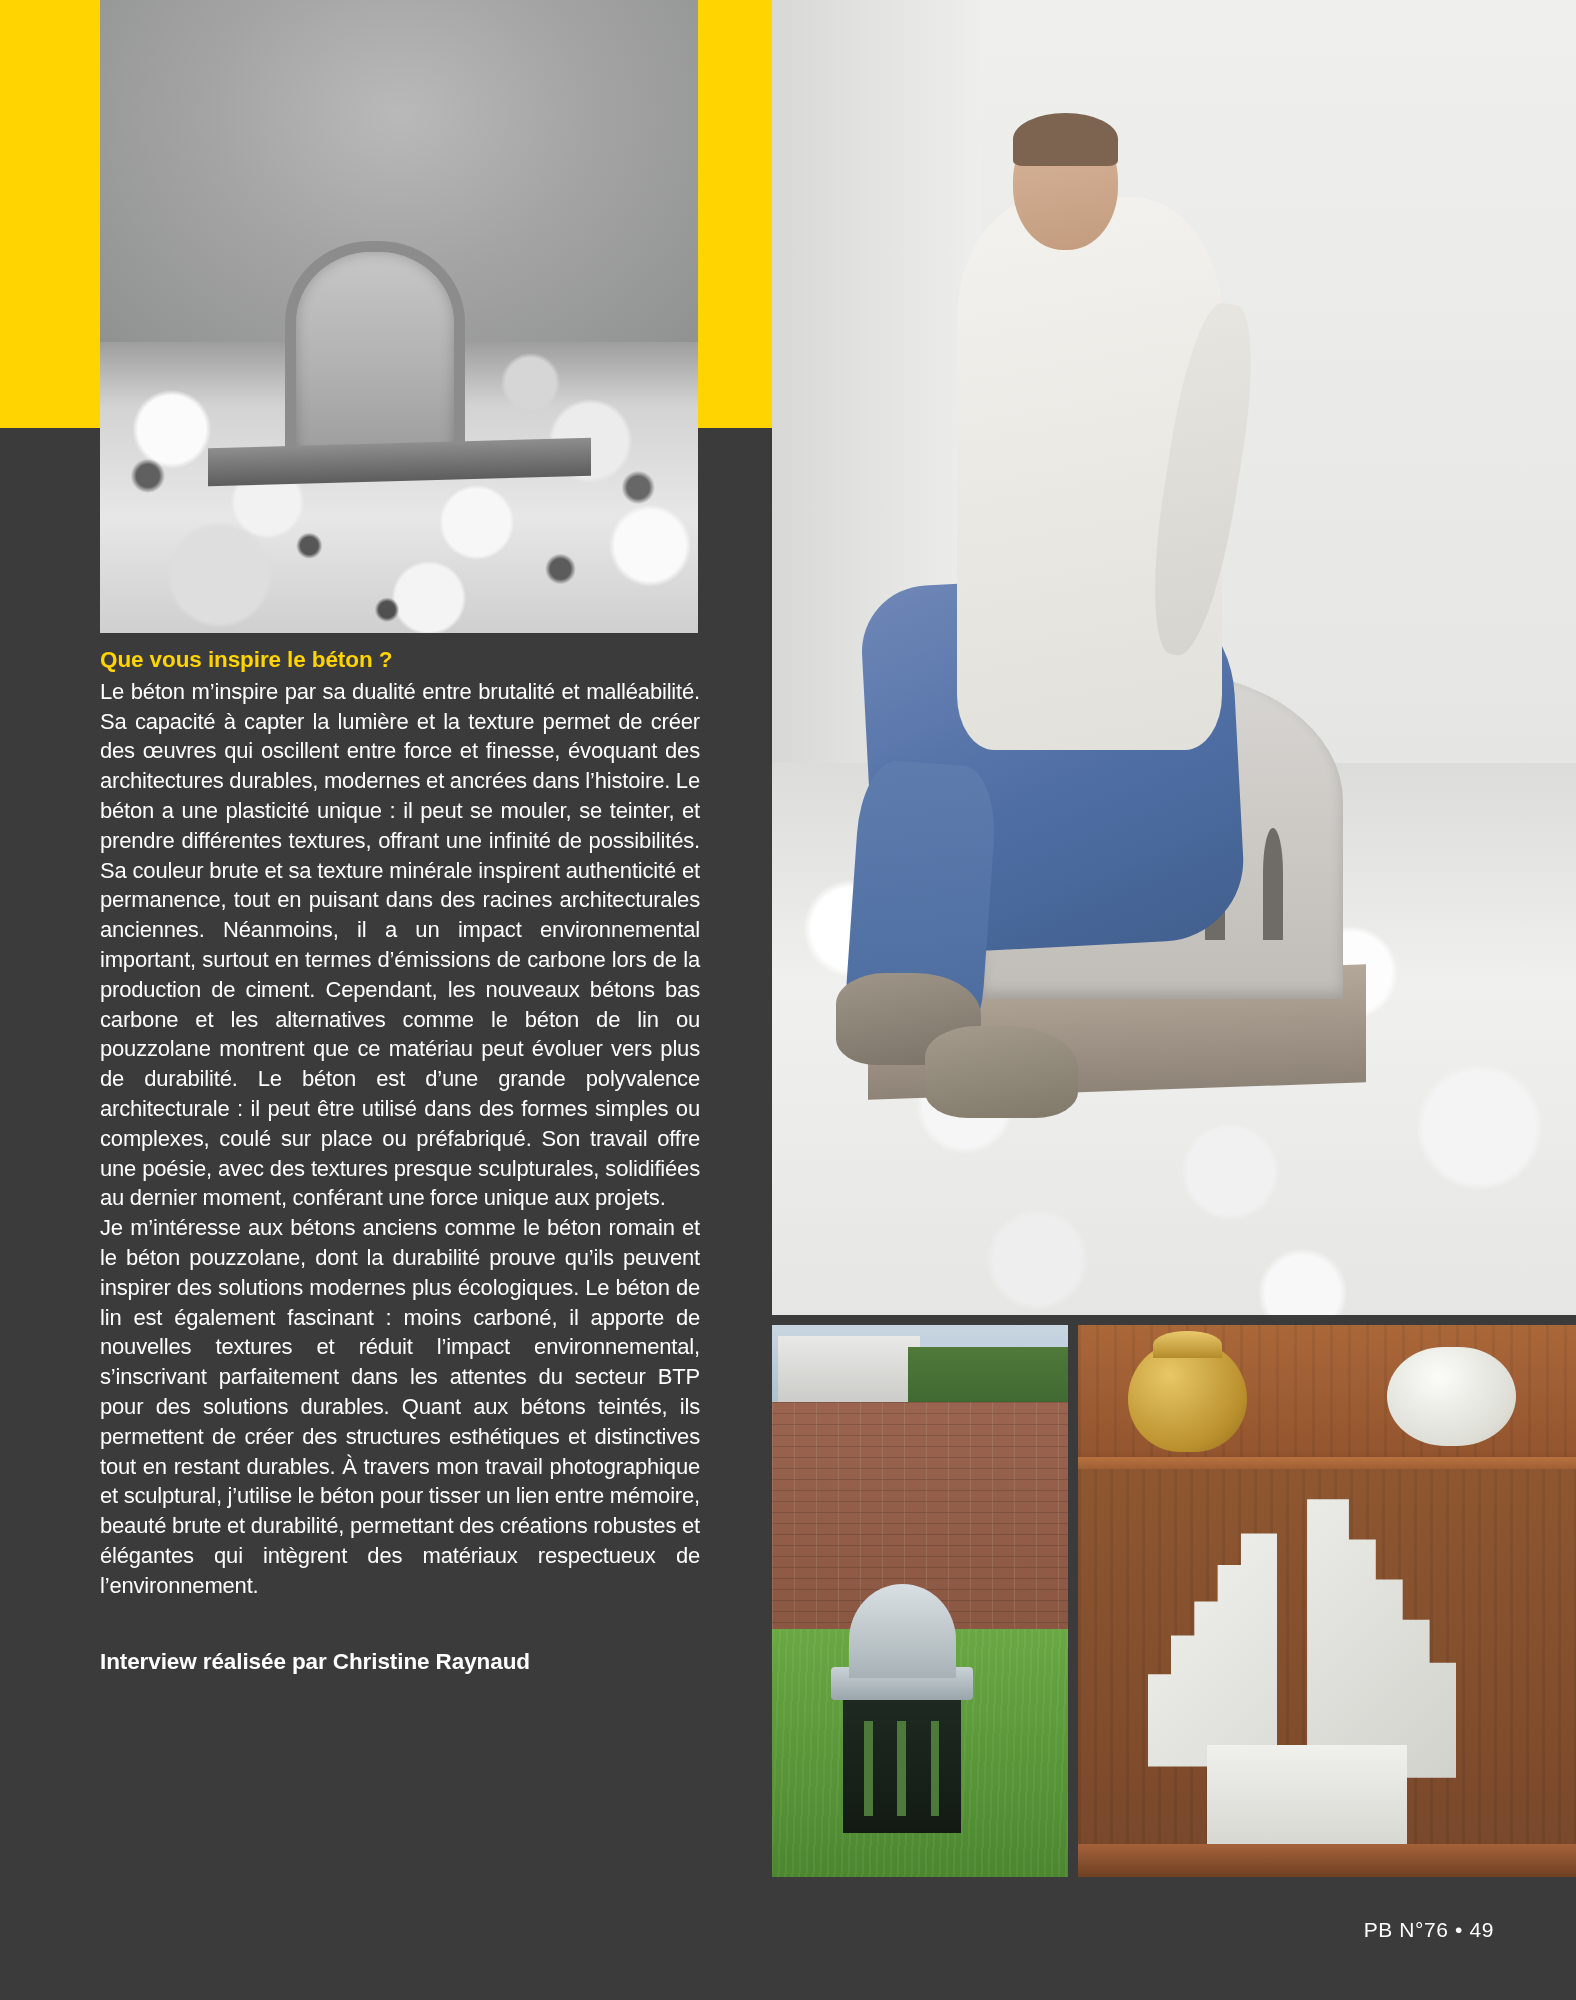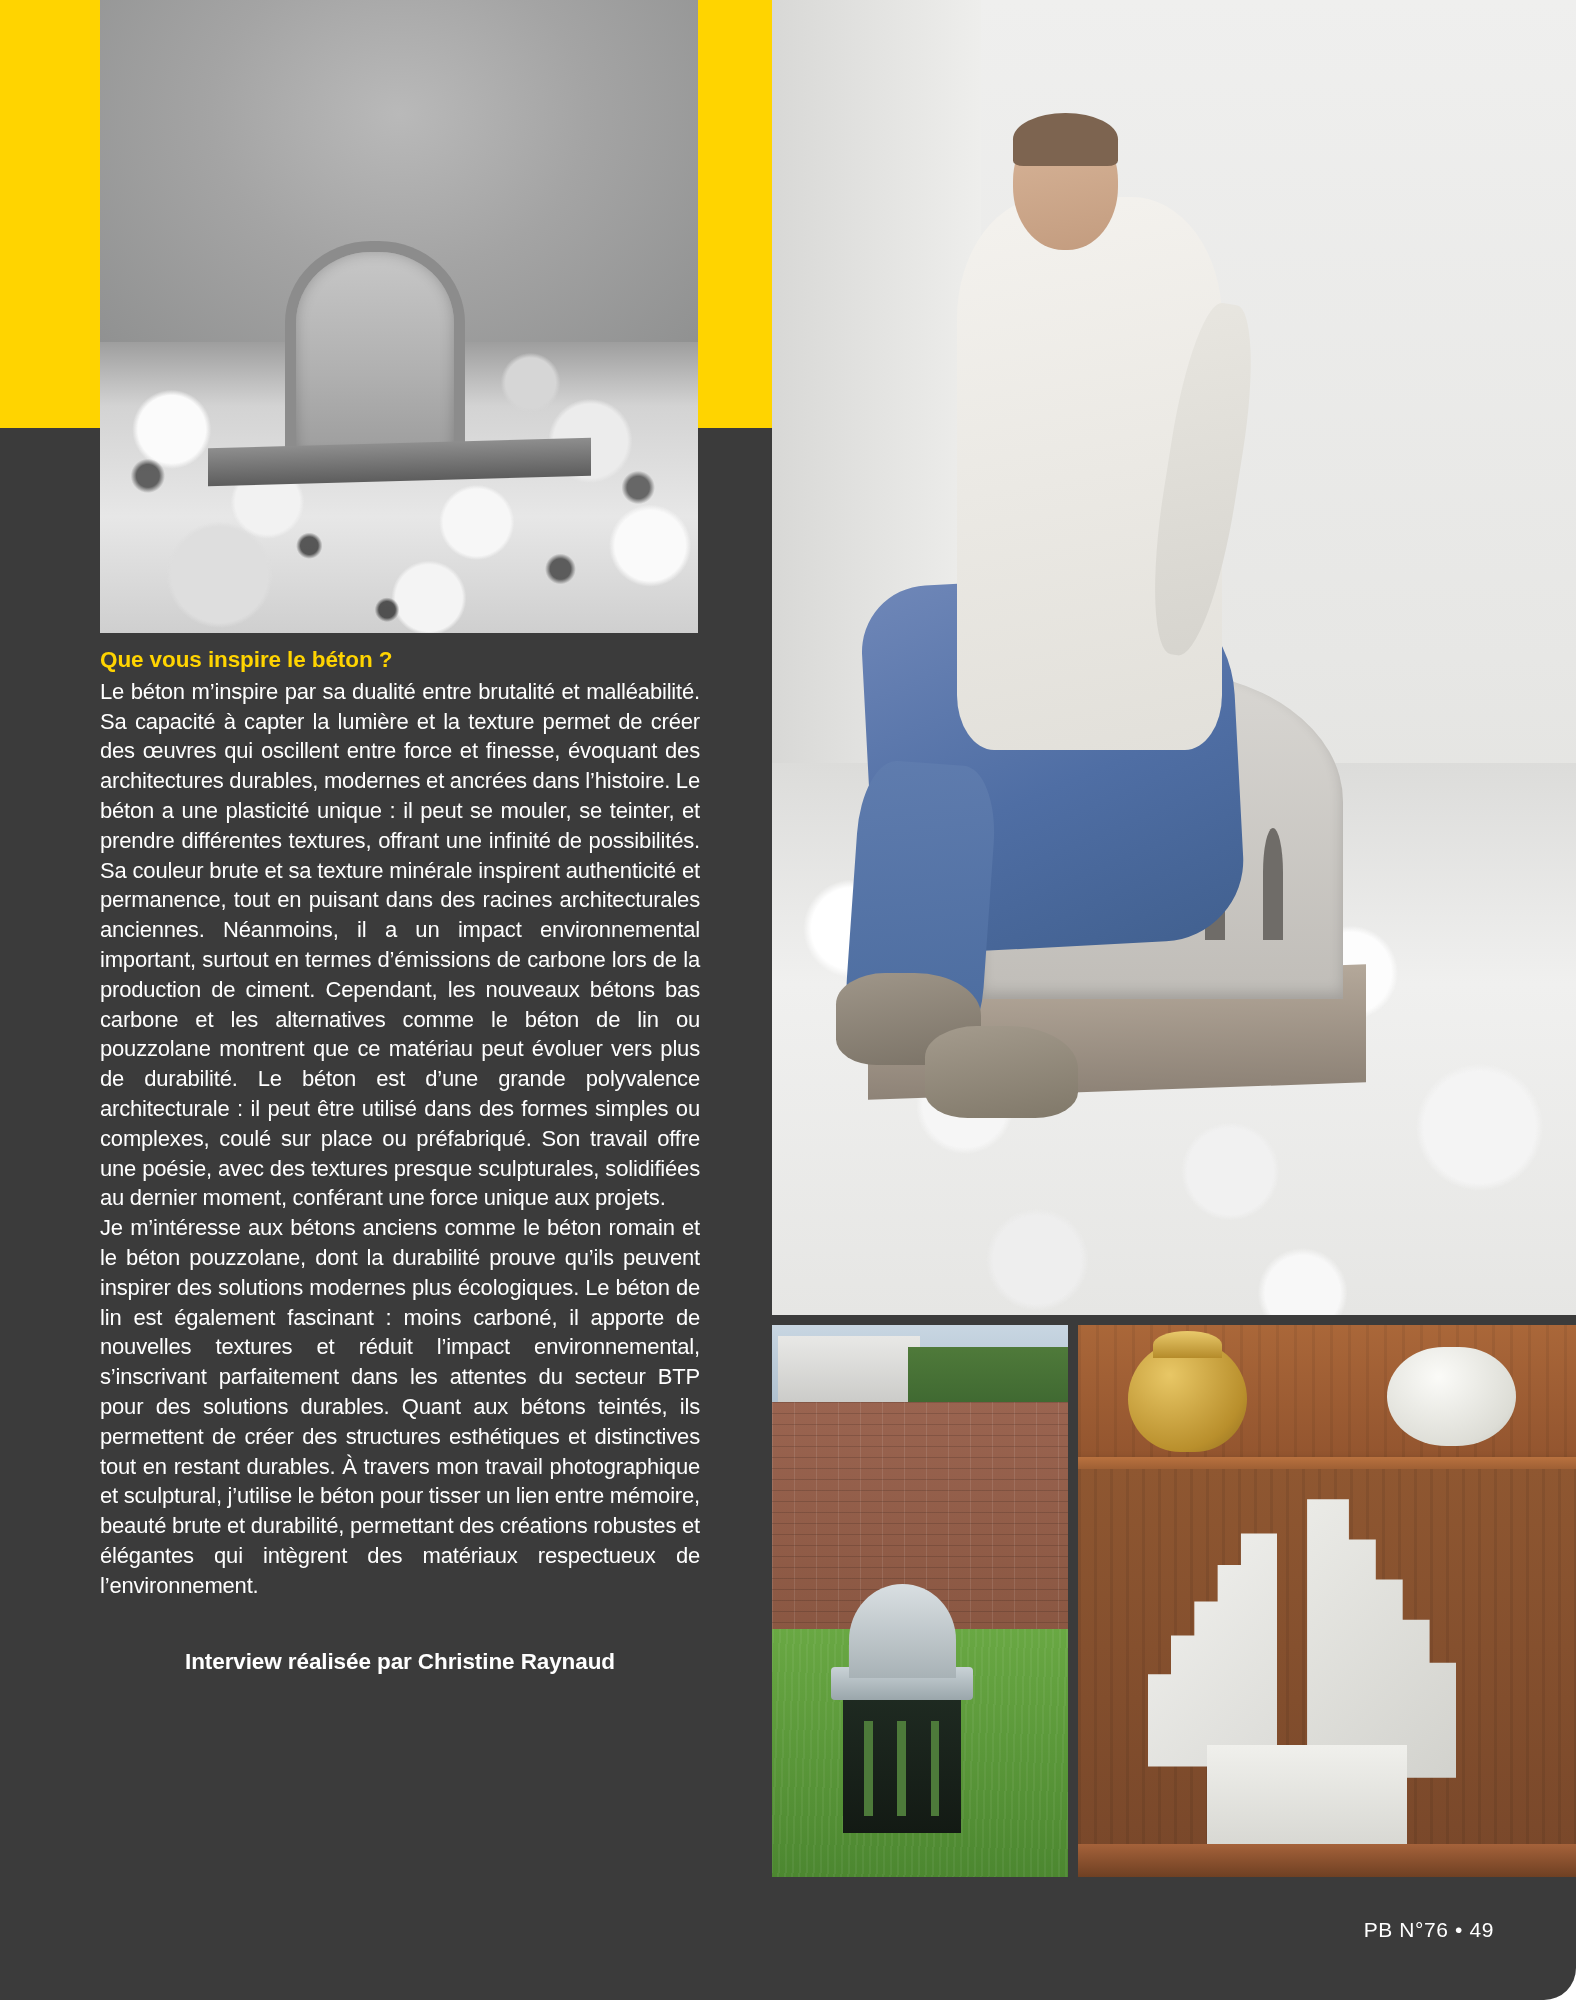--- a/index.html
+++ b/index.html
@@ -10,21 +10,20 @@
     background:#ffffff;
     font-family:"Liberation Sans", sans-serif;
     overflow:hidden;
   }
 
   #page {
     position:relative;
     width:1576px;
     height:2000px;
     background:#3b3b3b;
-    border-radius:32px;
   }
 
   
   .yellow-band {
     position:absolute;
     left:0; top:0;
     width:772px; height:428px;
     background:#ffd400;
     z-index:1;
   }
@@ -324,21 +323,21 @@
     text-align:justify;
     letter-spacing:-0.18px;
     word-spacing:-0.3px;
   }
   .block-2 { margin-top:42px; }
   .byline {
     margin-top:48px;
     color:#ffffff;
     font-size:22.5px;
     font-weight:bold;
-    text-align:center;
+    text-align:left;
     letter-spacing:-0.1px;
   }
 
   
   .folio {
     position:absolute;
     right:82px; bottom:58px;
     color:#ffffff;
     font-size:21px;
     letter-spacing:.6px;

